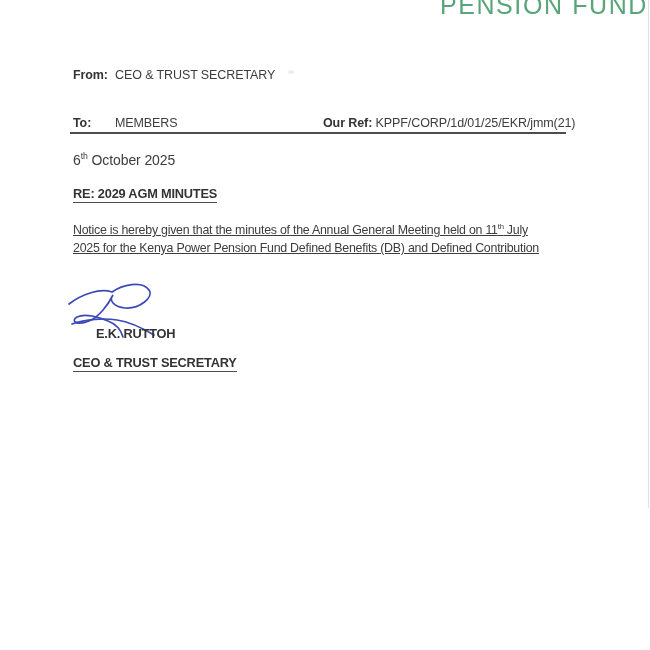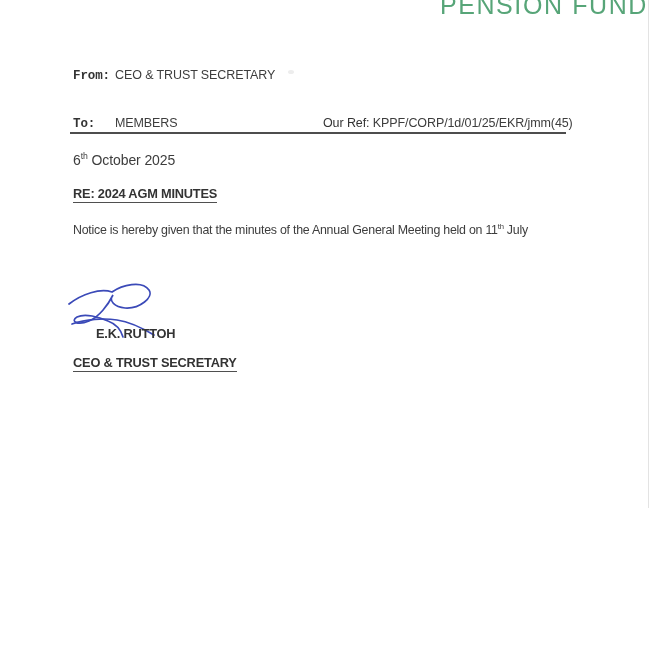--- a/index.html
+++ b/index.html
@@ -33,30 +33,29 @@
     letter-spacing: -0.1px;
     white-space: nowrap;
   }
   .row-from { top: 68px; }
   .row-to   { top: 116px; }
   .meta-label {
     display: inline-block;
     width: 42px;
     font-weight: 700;
     color: #333333;
-    font-family: Liberation Mono, monospace;
   }
   .meta-value { color: #3d3d3d; }
   .ref-group {
     position: absolute;
     left: 250px;
     top: 0;
     white-space: nowrap;
   }
-  .ref-label { font-weight: 400; color: #333333; }
+  .ref-label { font-weight: 700; color: #333333; }
   .rule {
     position: absolute;
     left: 70px;
     top: 132px;
     width: 496px;
     height: 2px;
     background: #4d4d4d;
   }
   .date-line {
     position: absolute;
@@ -87,20 +86,21 @@
     top: 221px;
     width: 500px;
     font-size: 12.4px;
     letter-spacing: -0.25px;
     color: #3d3d3d;
   }
   .body-line {
     height: 18px;
     line-height: 18px;
     white-space: nowrap;
+    text-decoration: underline;
   }
   sup {
     font-size: 0.62em;
     vertical-align: super;
     line-height: 0;
   }
   .signature-svg {
     position: absolute;
     left: 66px;
     top: 283px;
@@ -163,34 +163,35 @@
   <div class="meta-row row-from">
     <span class="meta-label">From:</span><span class="meta-value">CEO &amp; TRUST SECRETARY</span>
   </div>
 
   <div class="scan-speck"></div>
 
   <div class="meta-row row-to">
     <span class="meta-label">To:</span><span class="meta-value">MEMBERS</span>
     <span class="ref-group">
       <span class="ref-label">Our Ref:</span>
-      <span class="meta-value">KPPF/CORP/1d/01/25/EKR/jmm(45)</span>
+      <span class="meta-value">KPPF/CORP/1d/01/25/EKR/jmm(21)</span>
     </span>
   </div>
 
   <div class="rule"></div>
 
   <div class="date-line"><span>6</span><sup>th</sup><span> October 2025</span></div>
 
   <div class="subject-line">
-    <span class="u-wrap">RE: 2024 AGM MINUTES</span>
+    <span class="u-wrap">RE: 2029 AGM MINUTES</span>
   </div>
 
   <div class="body-para">
     <div class="body-line"><span>Notice is hereby given that the minutes of the Annual General Meeting held on 11</span><sup>th</sup><span> July</span></div>
+    <div class="body-line"><span>2025 for the Kenya Power Pension Fund Defined Benefits (DB) and Defined Contribution</span></div>
   </div>
 
   <svg class="signature-svg" viewBox="0 0 92 60">
     <g fill="none" stroke-width="1.7" stroke-linecap="round" class="sig-stroke">
       <path d="M3,21 C16,11 34,5 46,9 C56,2 76,-3 83,7 C88,14 74,26 59,25 C49,24 42,18 47,12 C42,22 33,34 23,38 C11,43 4,38 11,34 C19,30 33,34 42,38 C50,41 55,47 57,54" stroke="#3b4ab8"></path>
       <path d="M6,41 C20,36 38,35 51,37 C65,39 78,46 88,52" stroke="#3b4ab8"></path>
     </g>
   </svg>
 
   <div class="signer-name">E.K. RUTTOH</div>

